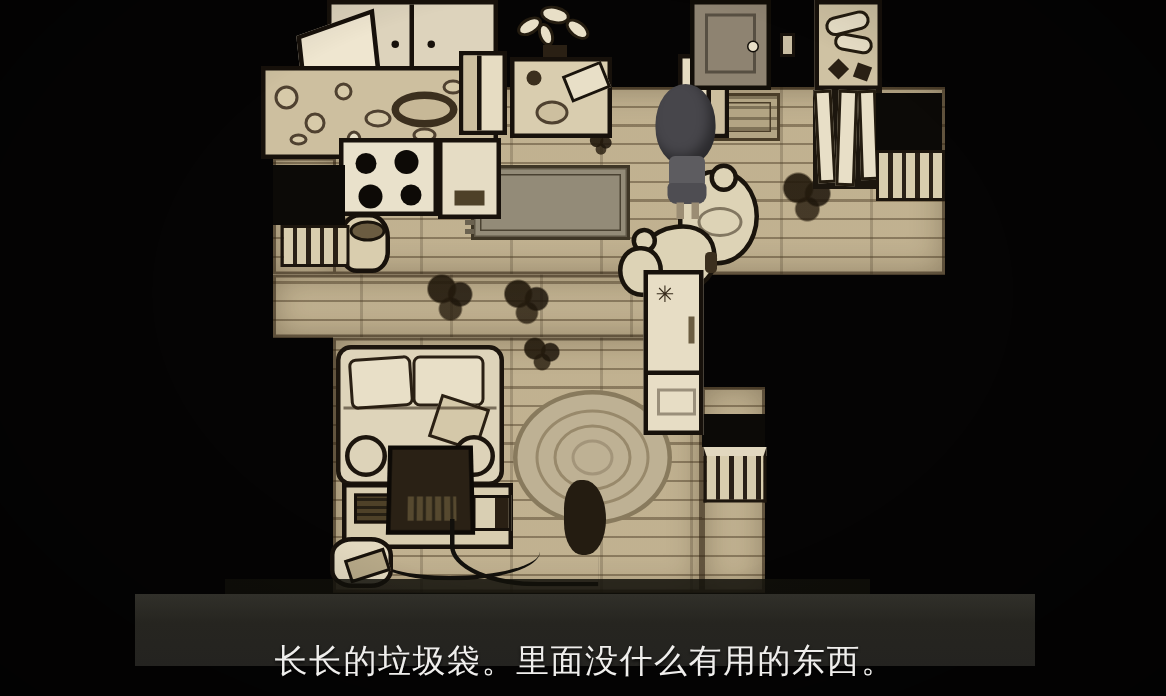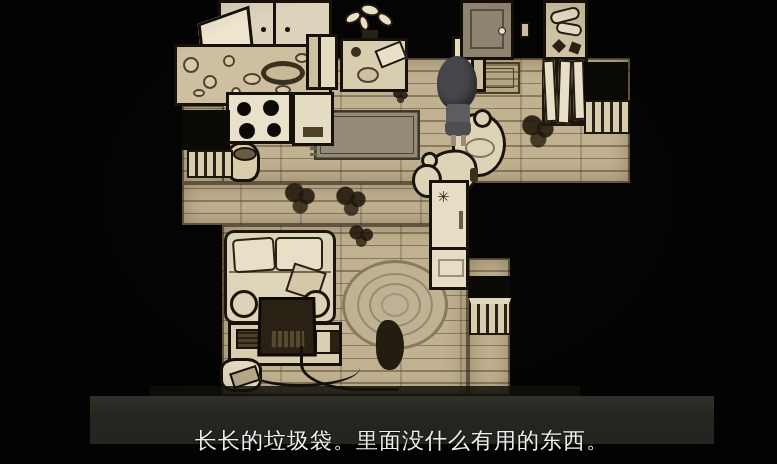--- a/index.html
+++ b/index.html
@@ -30,21 +30,21 @@
   .dish{position:absolute;background:#d7caa9;border:2px solid #4f4130;border-radius:50%;box-sizing:border-box;}
   .slat{position:absolute;background:#e8dfc7;border:2px solid #241c10;box-sizing:border-box;}
   .cable{position:absolute;z-index:5;border:0 solid #12100c;}
   
   .char{position:absolute;z-index:6;}
   
   .vig{position:absolute;inset:0;z-index:8;pointer-events:none;
     background:radial-gradient(ellipse at 50% 42%, rgba(0,0,0,0) 52%, rgba(0,0,0,.42) 98%);}
   
   .panel{position:absolute;left:90px;top:396px;width:600px;height:48px;z-index:10;
-    background:linear-gradient(#31302a,#262520 40%,#242320);padding-left:24px;}
+    background:linear-gradient(#31302a,#262520 40%,#242320);}
   .subtitle{position:absolute;left:0;right:0;top:30px;text-align:center;color:#efeeec;
     font-size:22px;letter-spacing:1px;text-shadow:0 1px 2px rgba(0,0,0,.8);}
   .snow{position:absolute;left:5px;top:6px;font-size:15px;color:#35291a;line-height:1;}
 </style>
 </head>
 <body>
 
 <div class="stage">
 
   <div class="floor" style="left:222px;top:58px;width:408px;height:125px;"></div>

